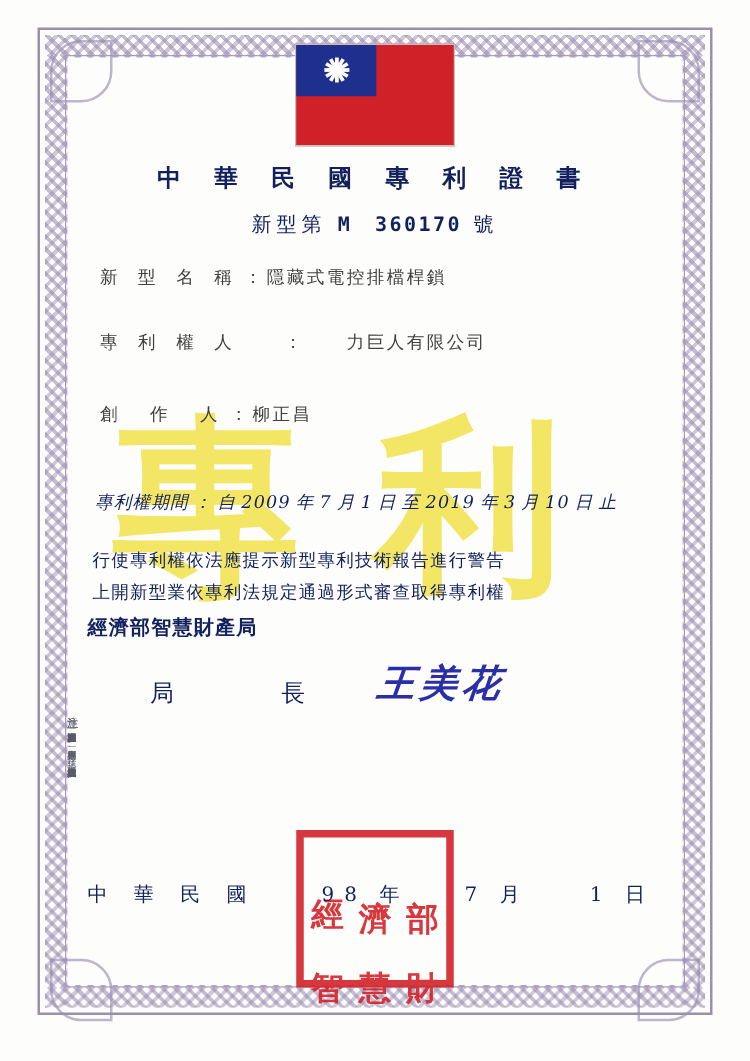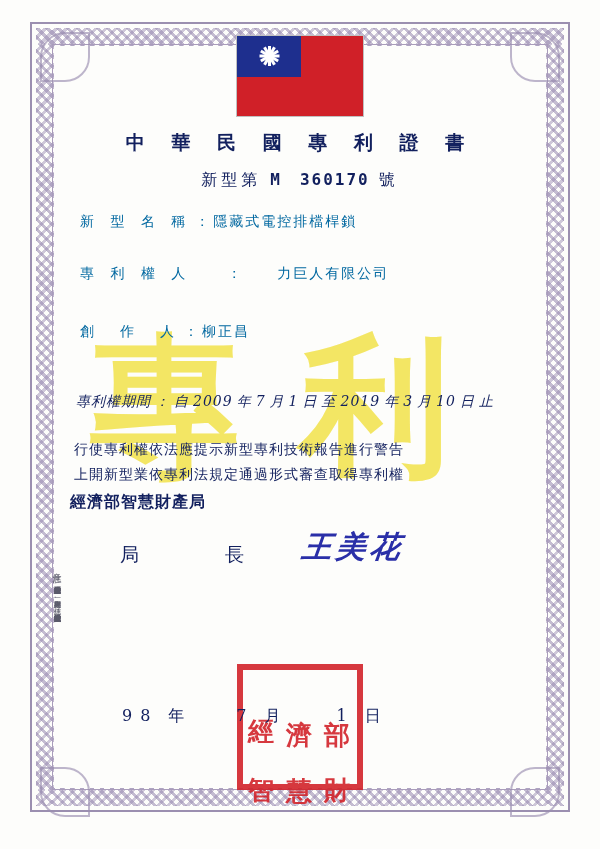--- a/index.html
+++ b/index.html
@@ -175,21 +175,21 @@
     font-family: "DejaVu Sans Mono", "Liberation Mono", monospace;
     letter-spacing: 2px;
     font-weight: bold;
   }
 
   .field-row {
     display: flex;
     align-items: baseline;
     margin-top: 26px;
     font-size: 14px;
-    color: #0369a1;
+    color: #404040;
     font-family: "DejaVu Serif", "Liberation Serif", serif;
   }
   .field-label {
     letter-spacing: 6px;
     white-space: nowrap;
   }
   .field-colon {
     padding: 0 4px;
   }
   .field-value {
@@ -391,20 +391,21 @@
   <div class="seal">
     <span>經</span>
     <span>濟</span>
     <span>部</span>
     <span>智</span>
     <span>慧</span>
     <span>財</span>
   </div>
 
   <div class="date-line">
+    <span class="era">中 華 民 國</span>
     <span class="y">98</span>
     <span class="unit">年</span>
     <span class="m">7</span>
     <span class="unit">月</span>
     <span class="d">1</span>
     <span class="unit">日</span>
   </div>
 
   <div class="side-note">
     <span class="head">注意</span>

